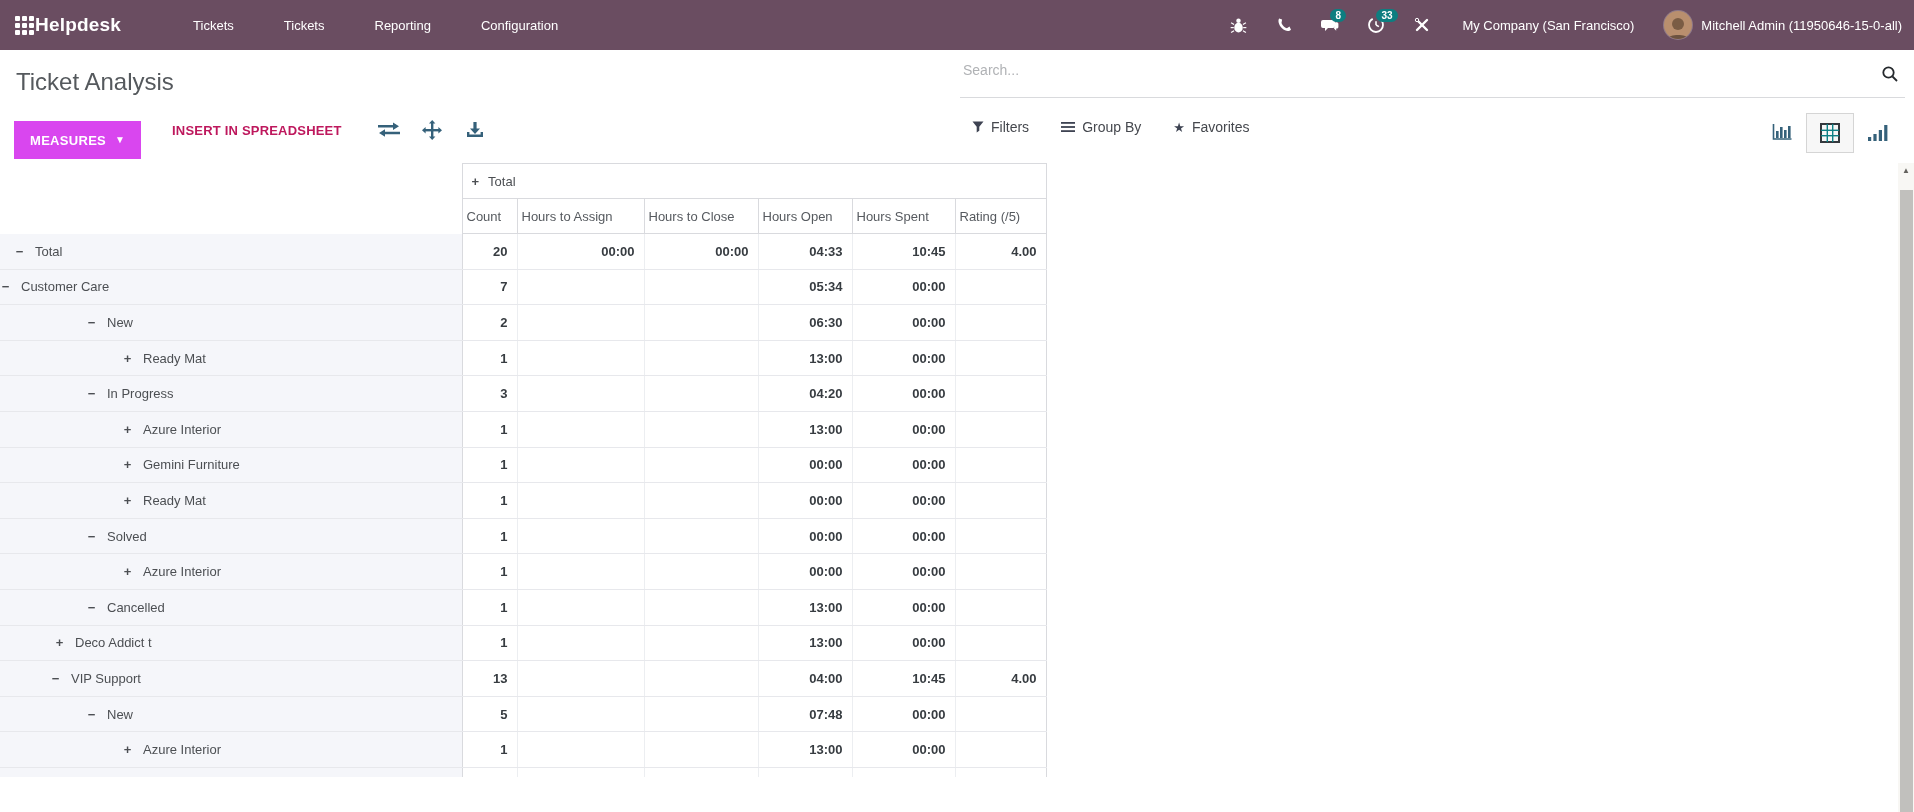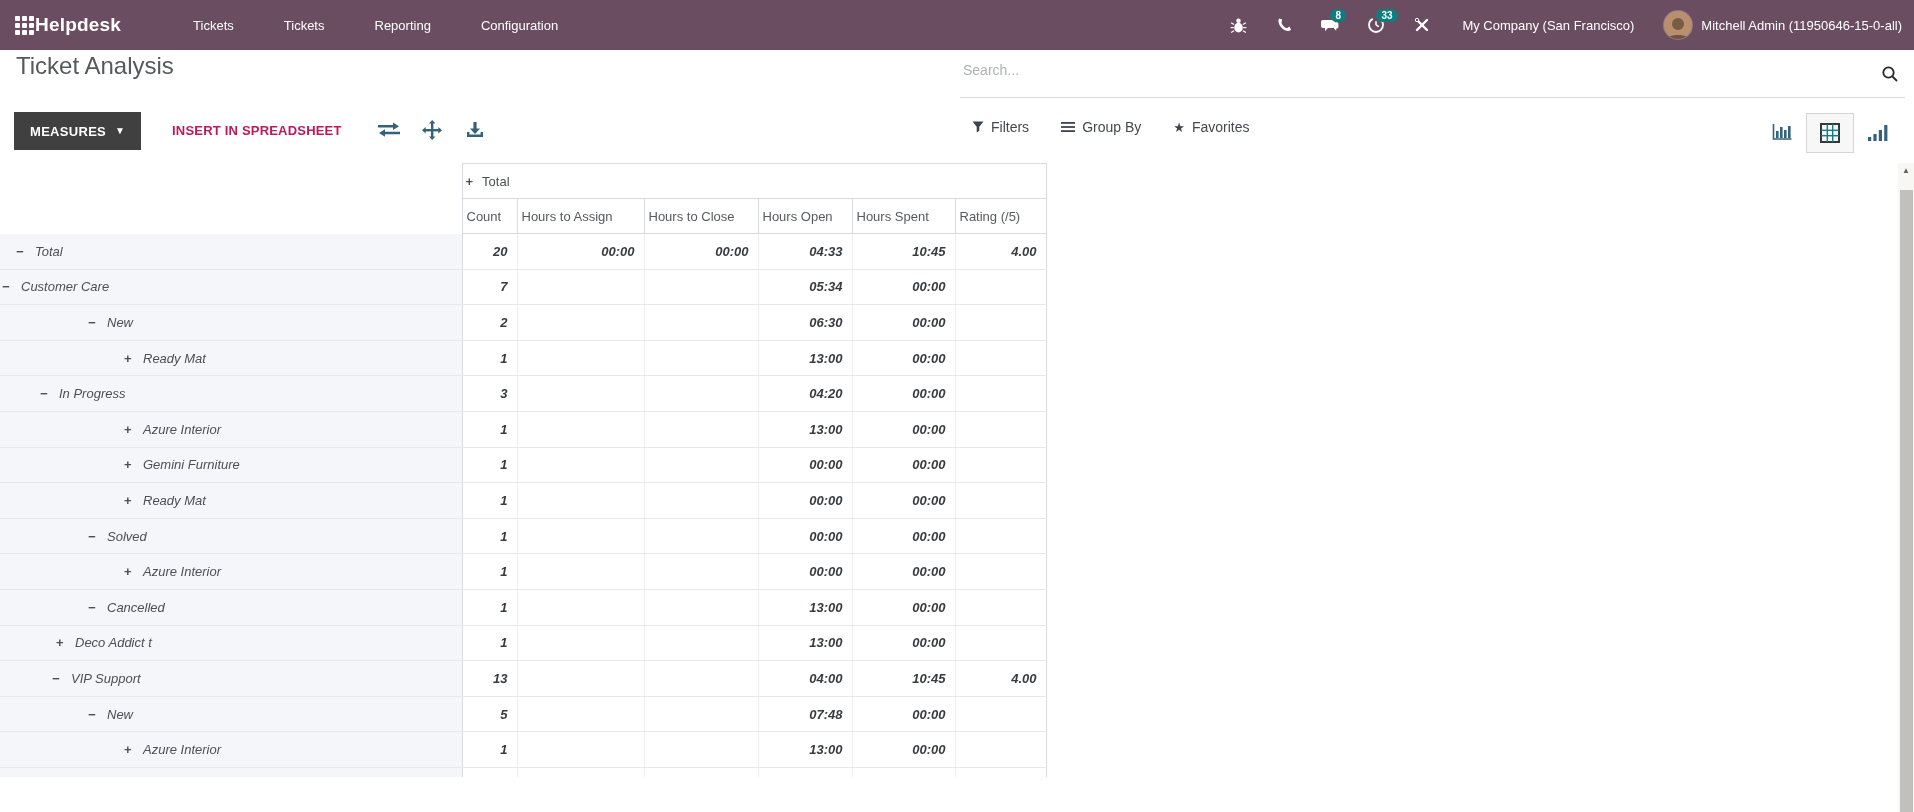--- a/index.html
+++ b/index.html
@@ -22,30 +22,30 @@
   .badge { position:absolute; top:-6px; left:10px; background:#0d7e80; color:#fff; font-size:10px;
            font-weight:bold; border-radius:8px; padding:1px 5px; line-height:11px; }
   .company { margin-left:30px; cursor:pointer; }
   .avatar { width:28px; height:28px; border-radius:50%; margin-left:30px; overflow:hidden;
             background:#b98f6e; position:relative; cursor:pointer; box-shadow:0 0 0 1px rgba(255,255,255,.25); }
   .avatar svg { position:absolute; bottom:-2px; left:0; }
   .username { margin-left:9px; cursor:pointer; }
 
   
   .controlbar { position:absolute; top:50px; left:0; width:100%; height:49px; background:#fff; }
-  .view-title { position:absolute; left:16px; top:2px; font-size:24px; font-weight:400; color:#55595d; }
+  .view-title { position:absolute; left:16px; top:18px; font-size:24px; font-weight:400; color:#55595d; }
   .searchbox { position:absolute; left:960px; right:9px; top:4px; height:44px; border-bottom:1px solid #d9dadd; }
   .searchbox input { position:absolute; left:3px; top:8px; width:85%; border:0; outline:none; font-size:14px;
                      font-family:inherit; color:#4c4f53; background:transparent; }
   .searchbox input::placeholder { color:#b0b2b5; }
   .search-glass { position:absolute; right:6px; top:11px; cursor:pointer; }
 
   
   .toolbar { position:absolute; top:99px; left:0; width:100%; height:64px; background:#fff; }
-  .btn-measures { position:absolute; left:14px; top:13px; height:38px; background:#404040; color:#fff;
+  .btn-measures { position:absolute; left:14px; top:22px; height:38px; background:#d946ef; color:#fff;
                   border:0; font-family:inherit; font-size:13px; font-weight:bold; letter-spacing:.3px;
                   padding:0 16px; cursor:pointer; display:flex; align-items:center; gap:9px; }
   .caret { font-size:10px; line-height:10px; }
   .link-insert { position:absolute; left:172px; top:24px; color:#be185d; font-weight:bold; font-size:13px;
                  letter-spacing:.2px; cursor:pointer; background:none; border:0; font-family:inherit; }
   .pv-tools { position:absolute; left:378px; top:20px; display:flex; gap:21px; }
   .pv-tools .tool { cursor:pointer; width:22px; height:22px; display:flex; align-items:center; justify-content:center; }
   .facets { position:absolute; left:972px; top:20px; display:flex; gap:32px; align-items:flex-end; }
   .facet { display:flex; align-items:center; gap:7px; font-size:14px; color:#45484e; cursor:pointer; }
   .facet .star { font-size:13px; color:#3e4352; }
@@ -54,25 +54,25 @@
             border:1px solid transparent; background:transparent; }
   .sw-btn.active { border:1px solid #d5d5d5; background:#f7f7f7; }
 
   
   .pivot-wrap { position:absolute; top:163px; left:0; }
   table.pivot { border-collapse:collapse; table-layout:fixed; width:1046px; }
   col.c-rowhdr { width:462px; } col.c0 { width:55px; } col.c1 { width:127px; } col.c2 { width:114px; }
   col.c3 { width:94px; } col.c4 { width:103px; } col.c5 { width:91px; }
   thead tr { height:35px; }
   th { font-weight:normal; text-align:left; }
-  th.colgroup-total { border:1px solid #d9dade; padding-left:3px; color:#4c4f53; }
+  th.colgroup-total { border:1px solid #d9dade; padding-left:9px; color:#4c4f53; }
   th.colgroup-total .tw { font-weight:bold; margin-right:9px; }
   th.measure { border:1px solid #d9dade; padding:0 4px; color:#565a5f; }
   th.corner { border-right:1px solid #d9dade; }
-  tbody tr { height:35.6px;font-style:italic; }
+  tbody tr { height:35.6px; }
   td.rowhdr { background:#f5f6fa; border-bottom:1px solid #e7e8ec; border-right:1px solid #d9dade;
               color:#4c4f53; cursor:pointer; white-space:nowrap; overflow:hidden; }
   td.rowhdr .tw { font-weight:bold; display:inline-block; width:11px; margin-right:10px; text-align:center; }
   td.val { background:#fff; border-bottom:1px solid #e7e8ec; border-left:1px solid #eceef1;
            text-align:right; padding-right:9px; font-weight:bold; color:#373c41; }
   td.val:last-child { border-right:1px solid #d9dade; }
   tr.partial { height:10px; }
   tr.partial td { border-bottom:0; }
 
   
@@ -332,21 +332,21 @@
           <tr>
             <td class="rowhdr" style="padding-left: 122px;"><span class="tw">+</span><span>Ready Mat</span></td>
             <td class="val">1</td>
             <td class="val"></td>
             <td class="val"></td>
             <td class="val">13:00</td>
             <td class="val">00:00</td>
             <td class="val"></td>
           </tr>
           <tr>
-            <td class="rowhdr" style="padding-left: 38px; margin-left: 20px;"><span class="tw">−</span><span>In Progress</span></td>
+            <td class="rowhdr" style="padding-left: 86px; margin-left: 20px;"><span class="tw">−</span><span>In Progress</span></td>
             <td class="val">3</td>
             <td class="val"></td>
             <td class="val"></td>
             <td class="val">04:20</td>
             <td class="val">00:00</td>
             <td class="val"></td>
           </tr>
           <tr>
             <td class="rowhdr" style="padding-left: 122px;"><span class="tw">+</span><span>Azure Interior</span></td>
             <td class="val">1</td>

